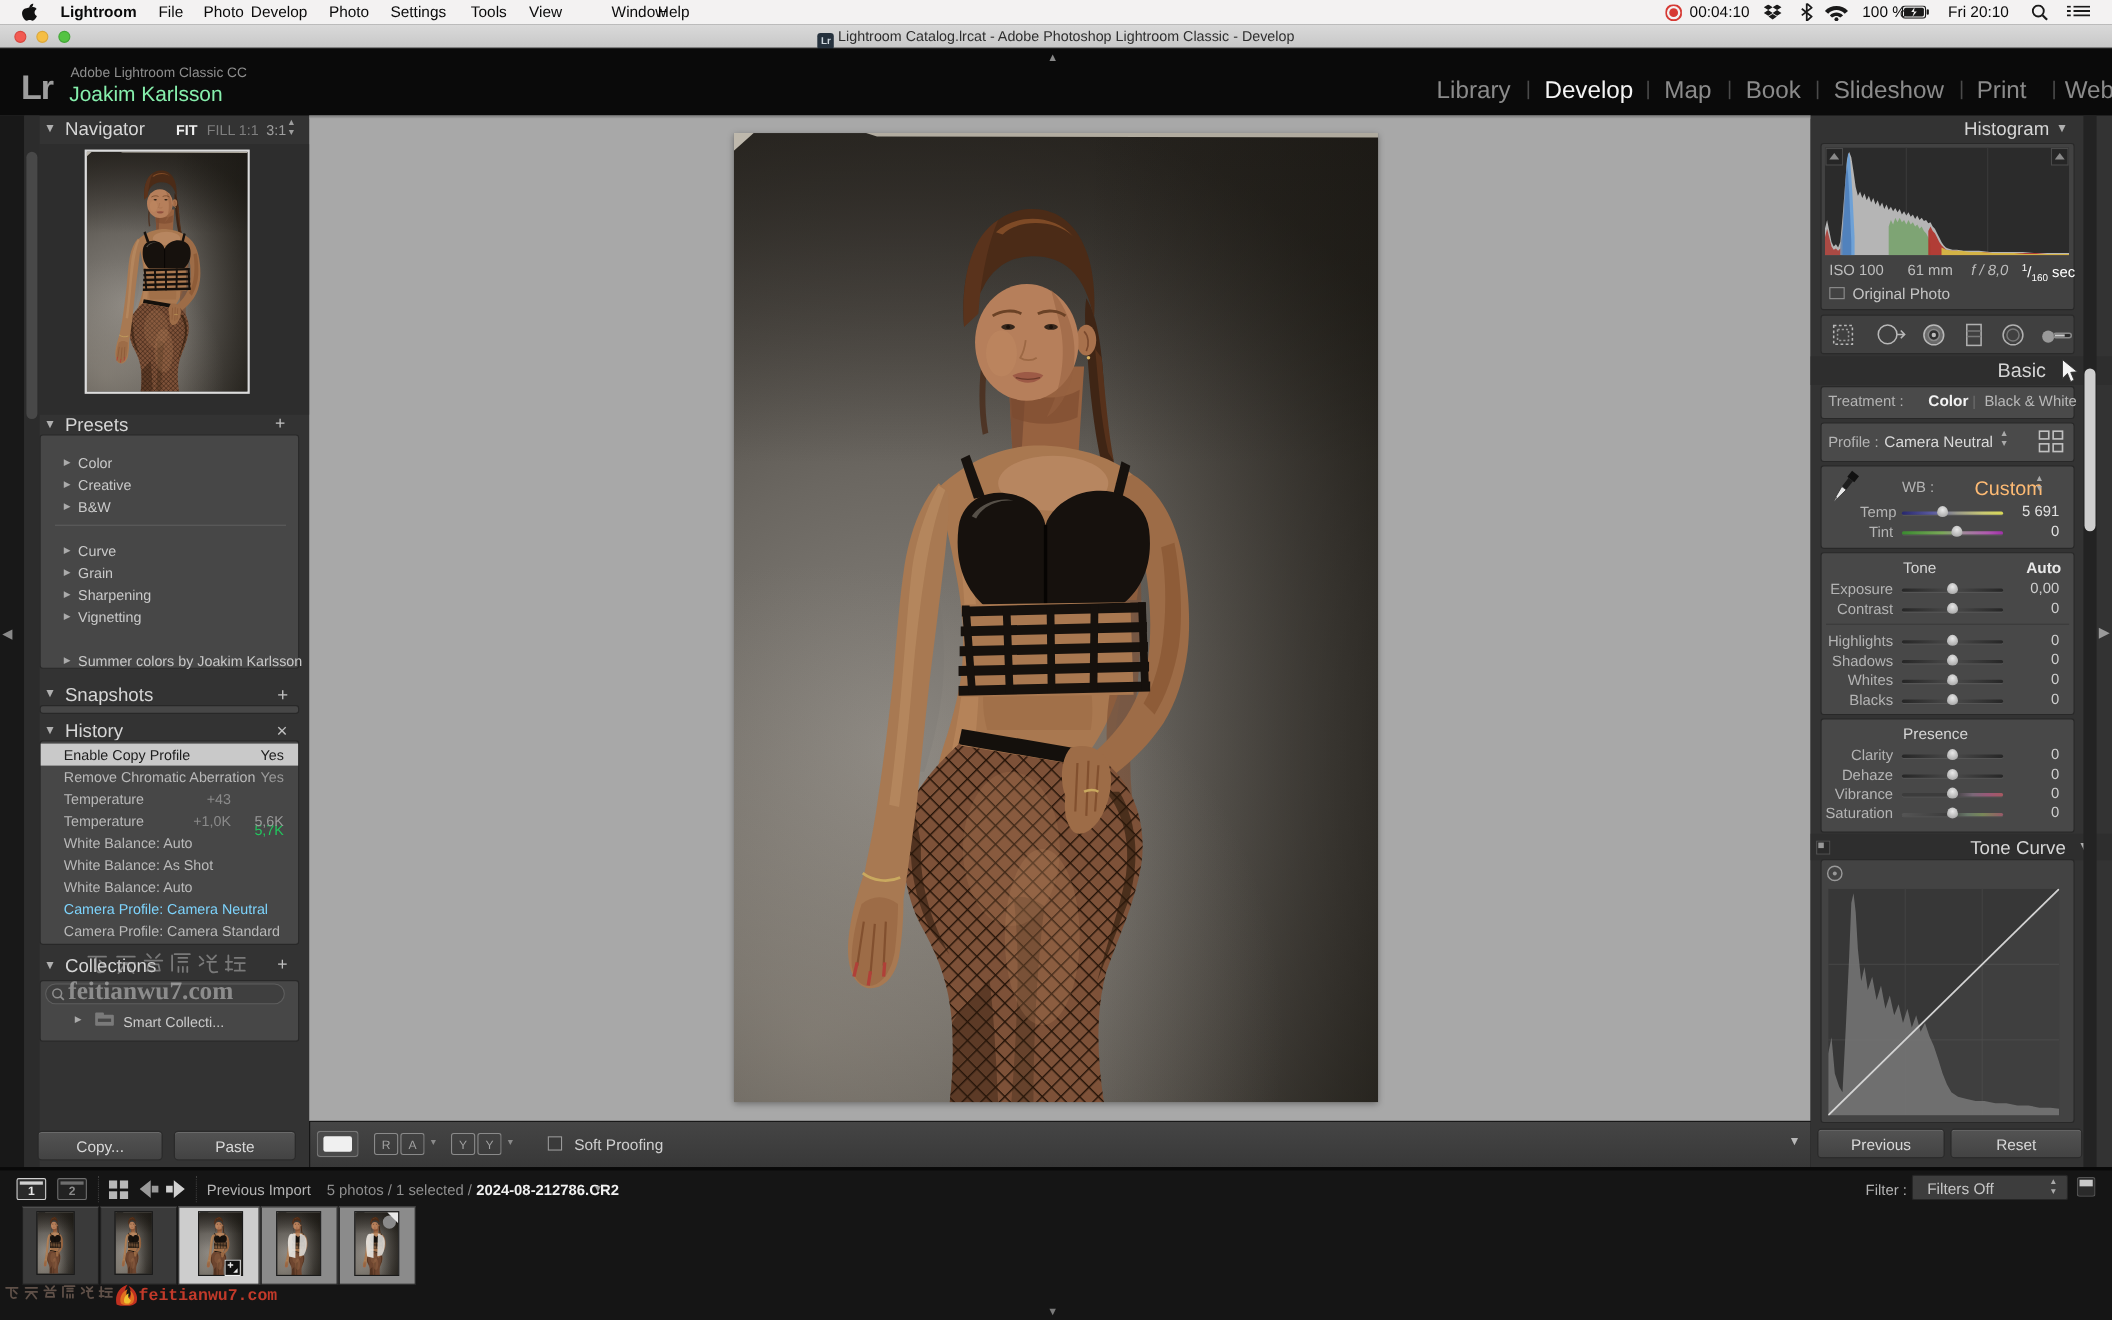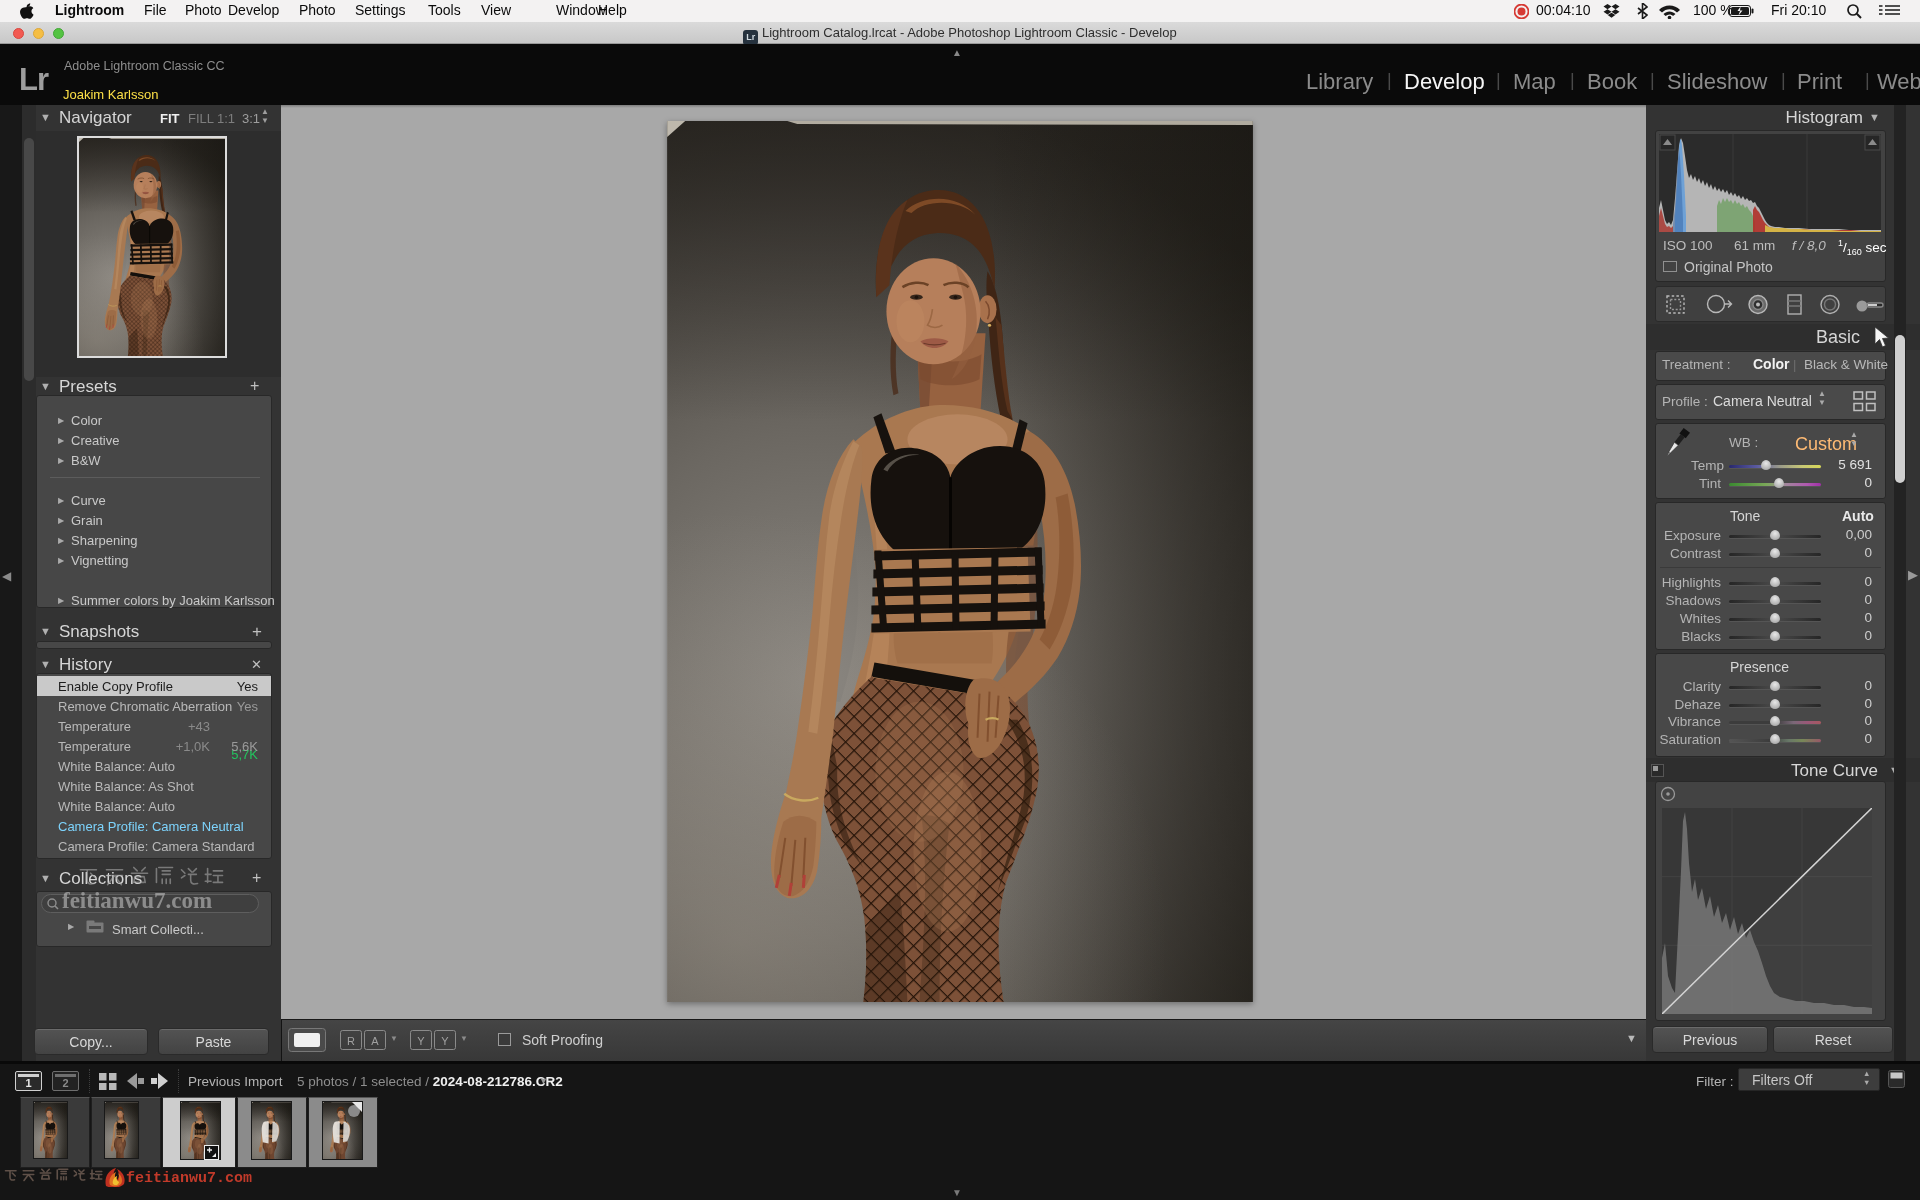--- a/index.html
+++ b/index.html
@@ -220,21 +220,21 @@
   <span class="tl" style="left:33px;background:#f5be44;border:1px solid #dba73a"></span>
   <span class="tl" style="left:53px;background:#54c342;border:1px solid #43a637"></span>
   <div style="position:absolute;left:0;top:0;width:100%;text-align:center;font-size:13px;color:#3c3c3c;line-height:21px">
     <span style="display:inline-block;width:15px;height:15px;background:#26323e;border-radius:3px;color:#cfd8df;font-size:9px;line-height:15px;vertical-align:-3px;font-weight:bold">Lr</span>
     <span style="color:#2e2e2e"> Lightroom Catalog.lrcat - Adobe Photoshop Lightroom Classic - Develop</span>
   </div>
 </div>
 <div id="apphead" class="abs">
   <div style="position:absolute;left:19px;top:18px;color:#9d9d9d;font-size:31px;font-weight:bold;letter-spacing:-1px">Lr</div>
   <div style="position:absolute;left:64px;top:15px;color:#8e8e8e;font-size:12.5px">Adobe Lightroom Classic CC</div>
-  <div style="position:absolute;left:63px;top:43px;color:#fde047;font-size:13px">Joakim Karlsson</div>
+  <div style="position:absolute;left:63px;top:32px;color:#86efac;font-size:19px">Joakim Karlsson</div>
   <span class="mod" style="left:1306px">Library</span>
     <span class="modsep" style="left:1387px">|</span>
   <span class="mod" style="left:1404px;color:#f5f5f5">Develop</span>
     <span class="modsep" style="left:1496px">|</span>
   <span class="mod" style="left:1513px">Map</span>
     <span class="modsep" style="left:1570px">|</span>
   <span class="mod" style="left:1587px">Book</span>
     <span class="modsep" style="left:1650px">|</span>
   <span class="mod" style="left:1667px">Slideshow</span>
     <span class="modsep" style="left:1781px">|</span>

